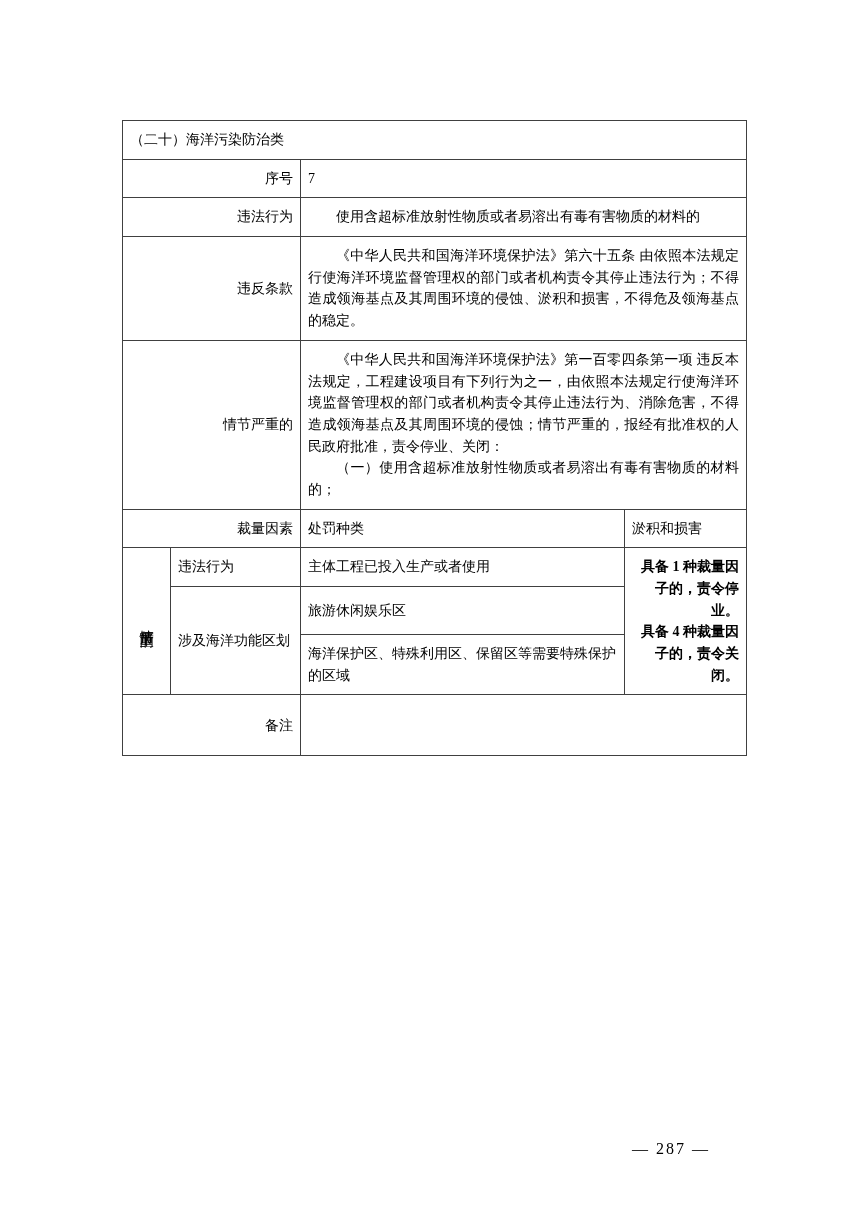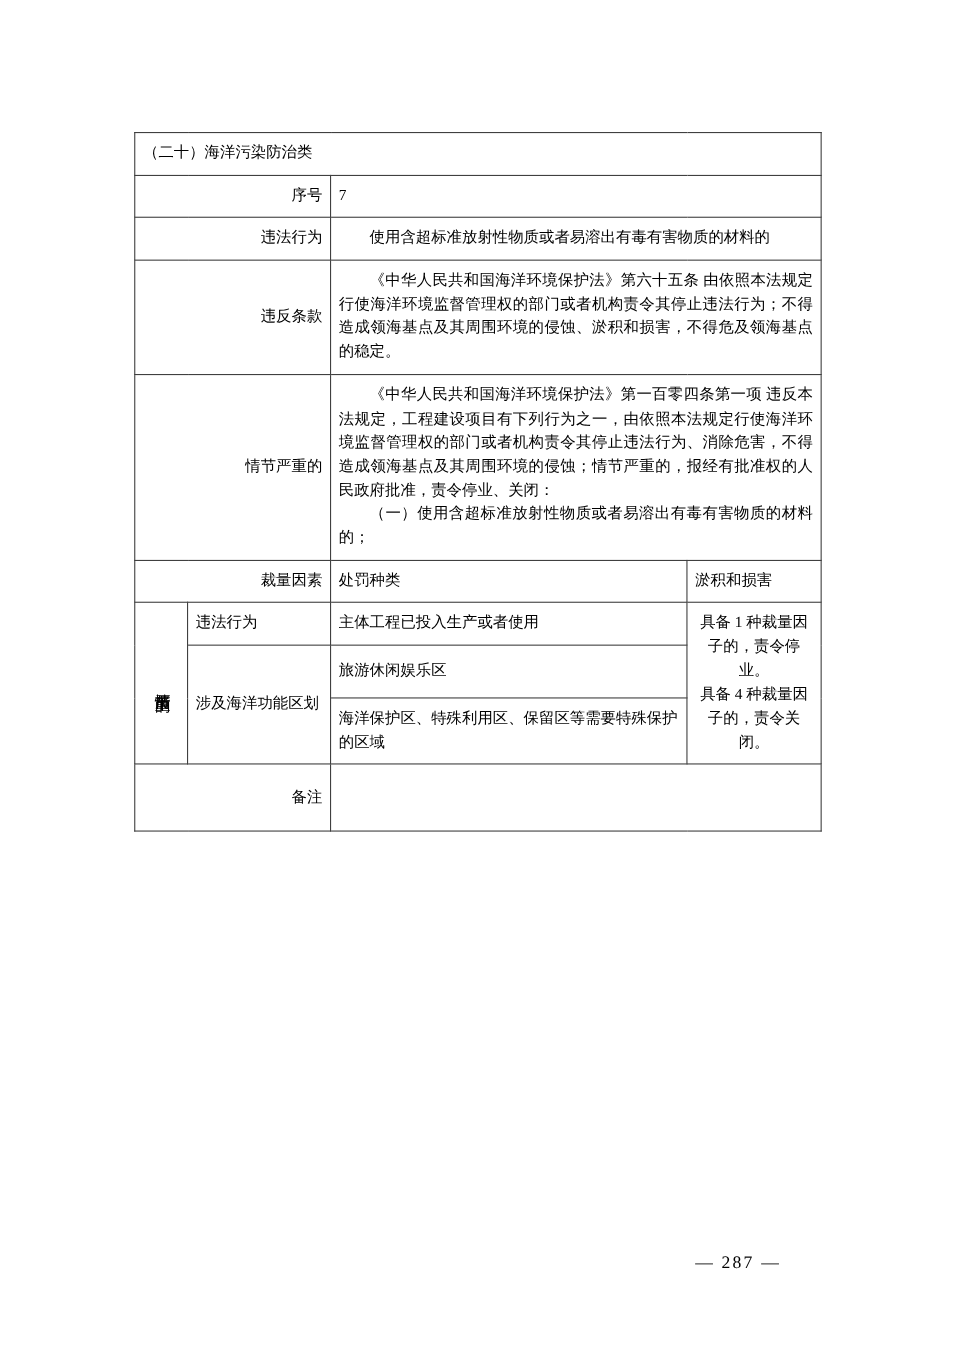--- a/index.html
+++ b/index.html
@@ -68,23 +68,24 @@
   }
   .vert-inner {
     display: inline-block;
     margin: 0 auto;
   }
   .center-label {
     text-align: left;
     padding-left: 9px;
   }
   .penalty-cell {
-    text-align: center;
+    text-align: right;
     padding: 6px 8px;
     line-height: 1.65;
+    font-weight: bold;
   }
   .penalty-cell p {
     margin: 0;
   }
   .footer-page {
     position: absolute;
     left: 0;
     top: 1140px;
     width: 782px;
     text-align: center;

